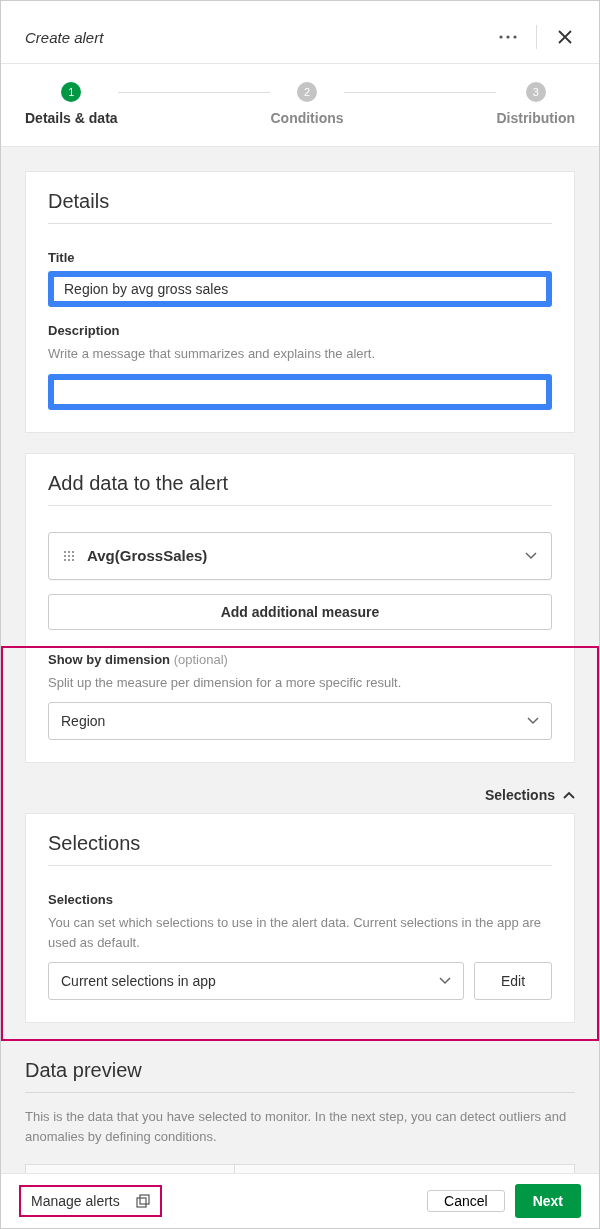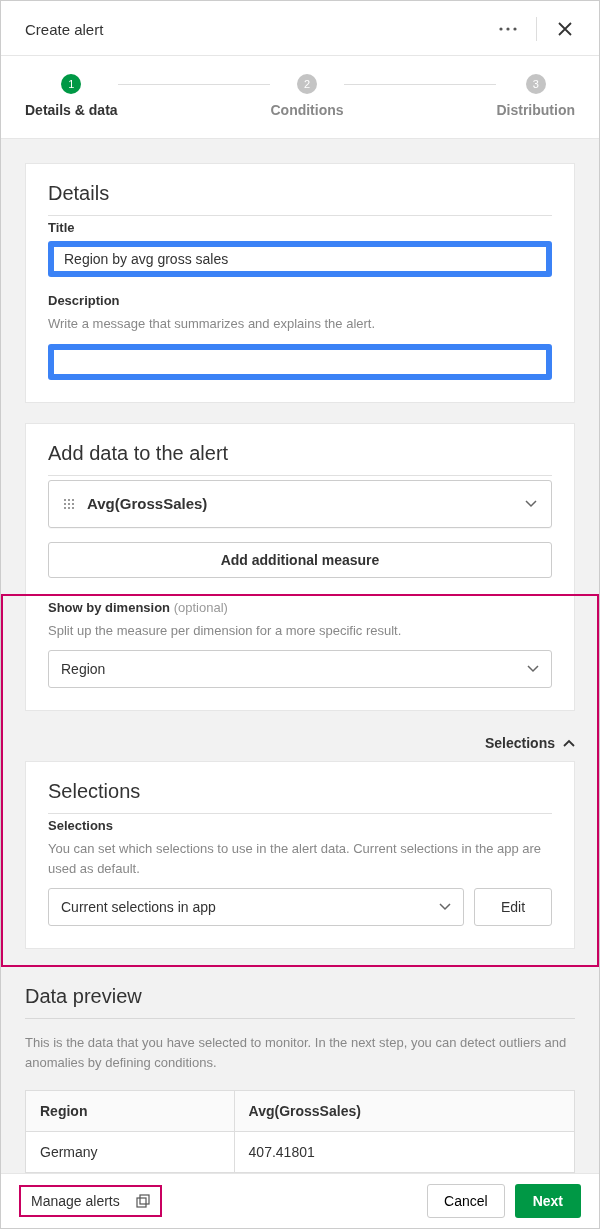--- a/index.html
+++ b/index.html
@@ -17,23 +17,24 @@
     height: 1229px;
     border: 1px solid #ccc;
     display: flex;
     flex-direction: column;
     background: #fff;
   }
   
   .dlg-header {
     display: flex;
     align-items: center;
-    padding: 12px 16px 10px 24px;
+    padding: 20px 16px 10px 24px;
     border-bottom: 1px solid #e6e6e6;
     gap: 8px;
+    font-style: italic;
   }
   .dlg-title {
     flex: 1;
     font-size: 15px;
     font-weight: 400;
     color: #333;
   }
   .hdr-btn {
     width: 36px;
     height: 32px;
@@ -104,21 +105,21 @@
     border: 1px solid #e6e6e6;
     padding: 18px 22px 22px;
     margin-bottom: 20px;
   }
   .card-h {
     font-size: 20px;
     font-weight: 400;
     color: #333;
     padding-bottom: 10px;
     border-bottom: 1px solid #e0e0e0;
-    margin-bottom: 4px;
+    margin-bottom: 26px;
   }
   .field-lbl {
     font-size: 13px;
     font-weight: 600;
     color: #333;
     margin-bottom: 6px;
     display: block;
   }
   .opt { font-weight: 400; color: #999; }
   .help {
@@ -242,21 +243,21 @@
     align-items: center;
     gap: 16px;
     border: 2px solid #c90060;
     padding: 6px 10px;
     font-size: 14px;
     color: #333;
     cursor: pointer;
   }
   .spacer { flex: 1; }
   .btn-cancel {
-    height: 34px;
+    height: 22px;
     padding: 0 16px;
     border: 1px solid #ccc;
     border-radius: 3px;
     background: #fff;
     font-size: 14px;
     cursor: pointer;
   }
   .btn-next {
     height: 34px;
     padding: 0 18px;

